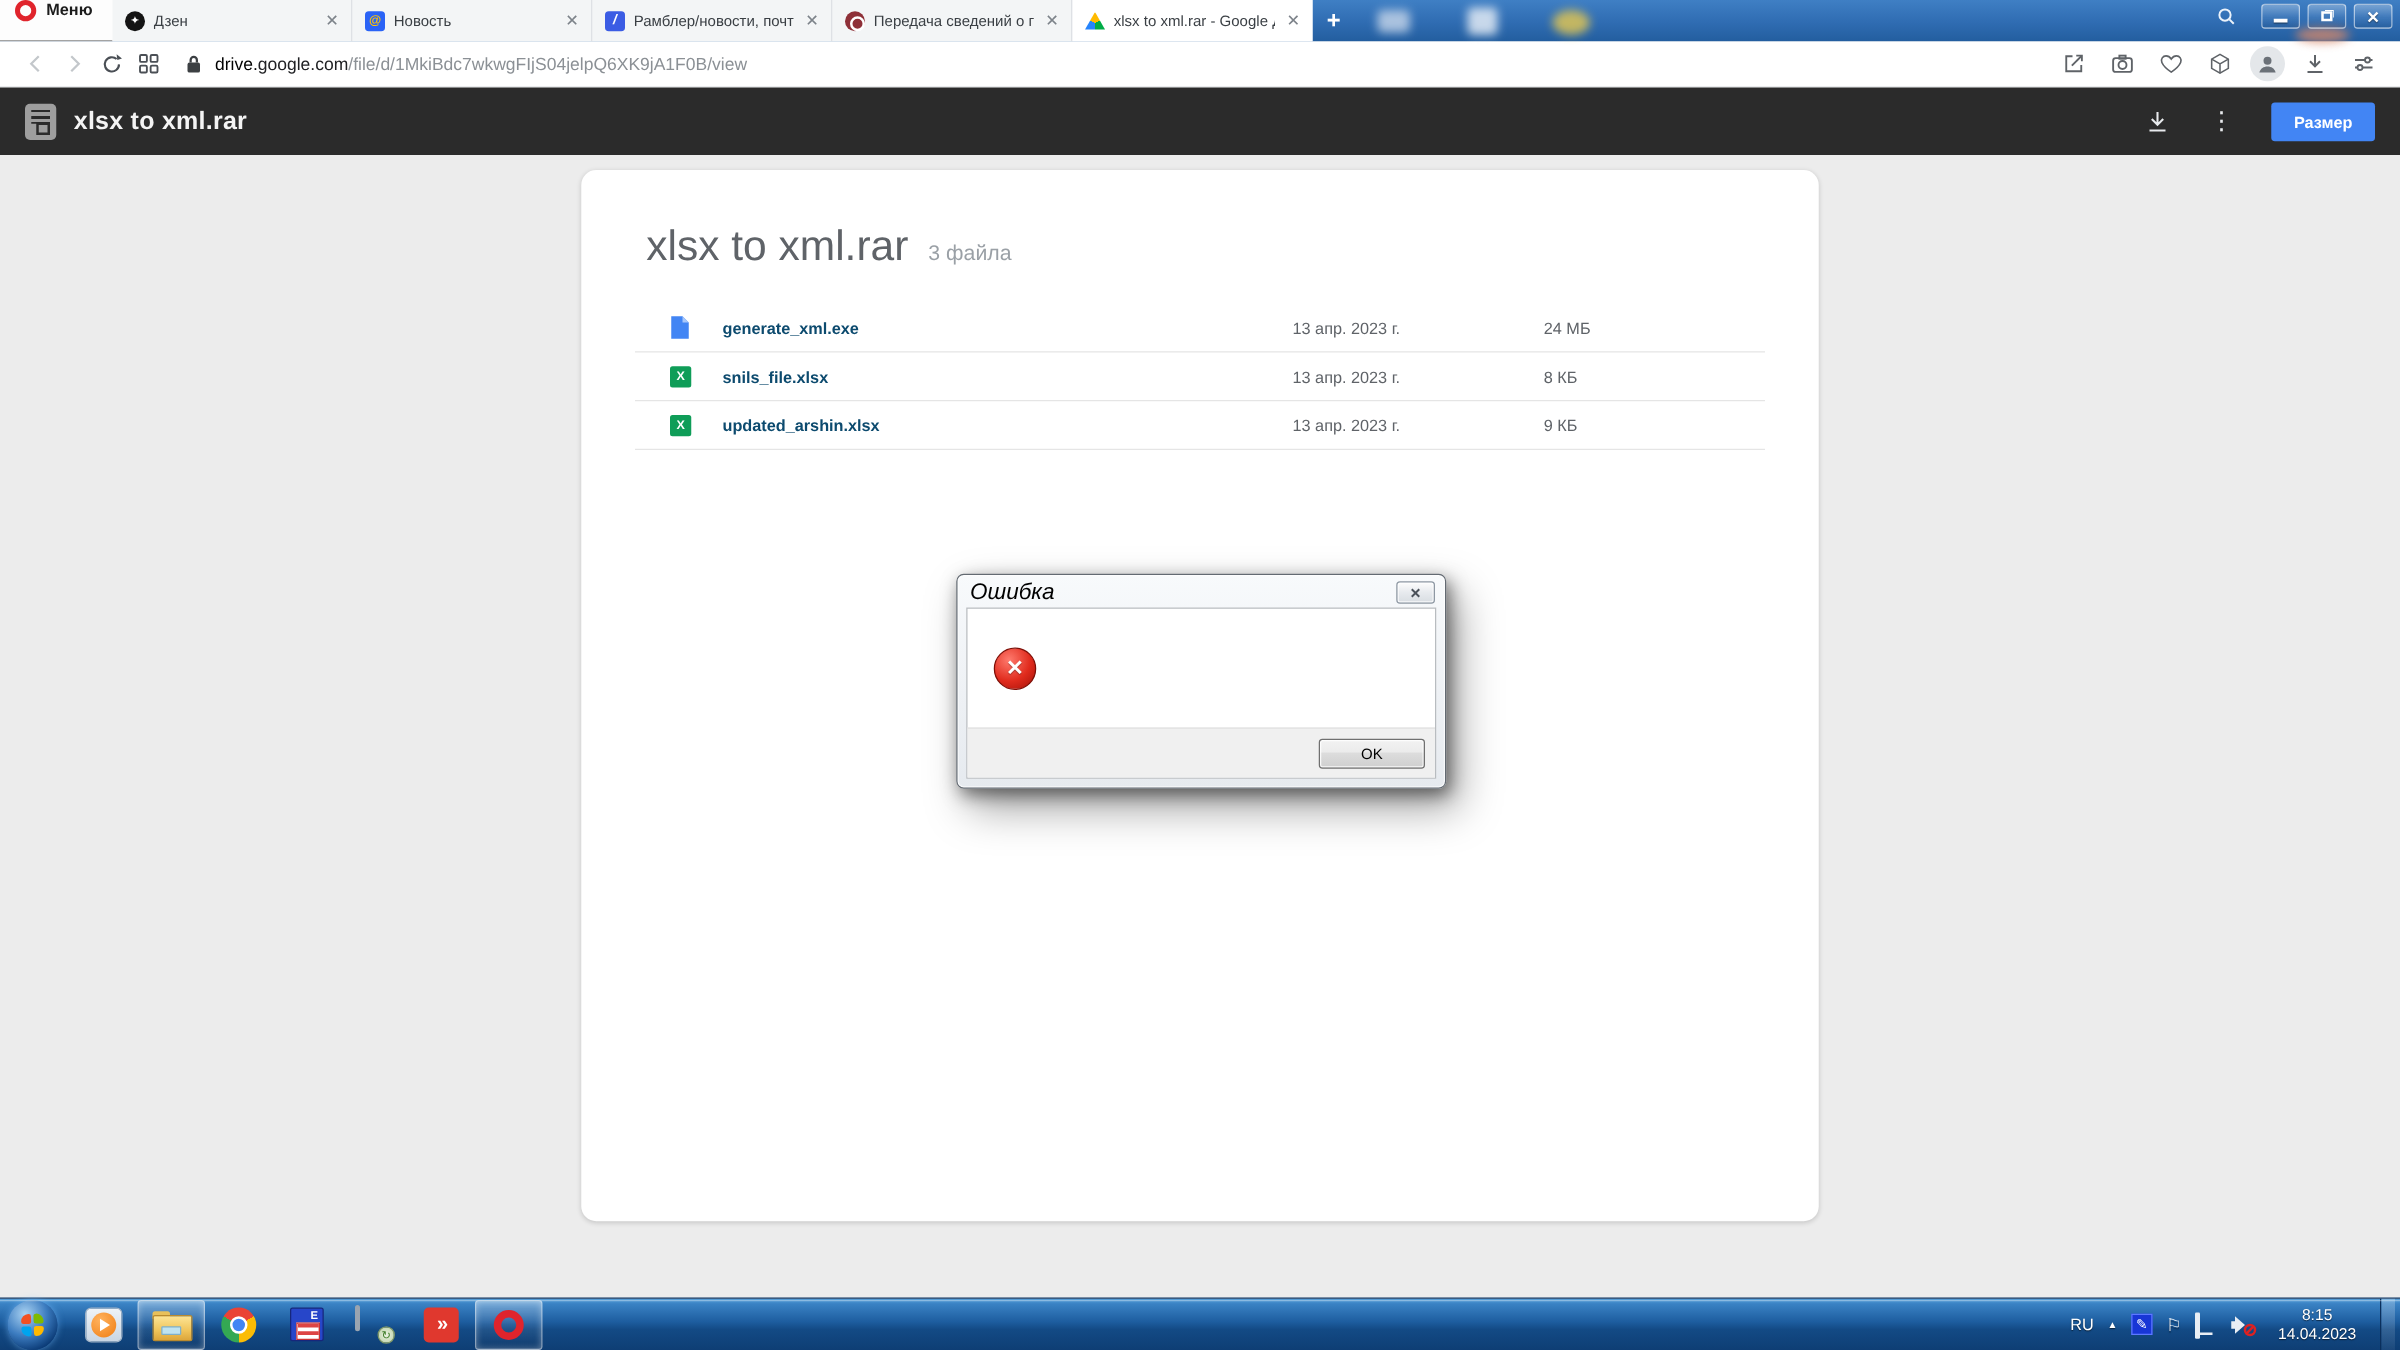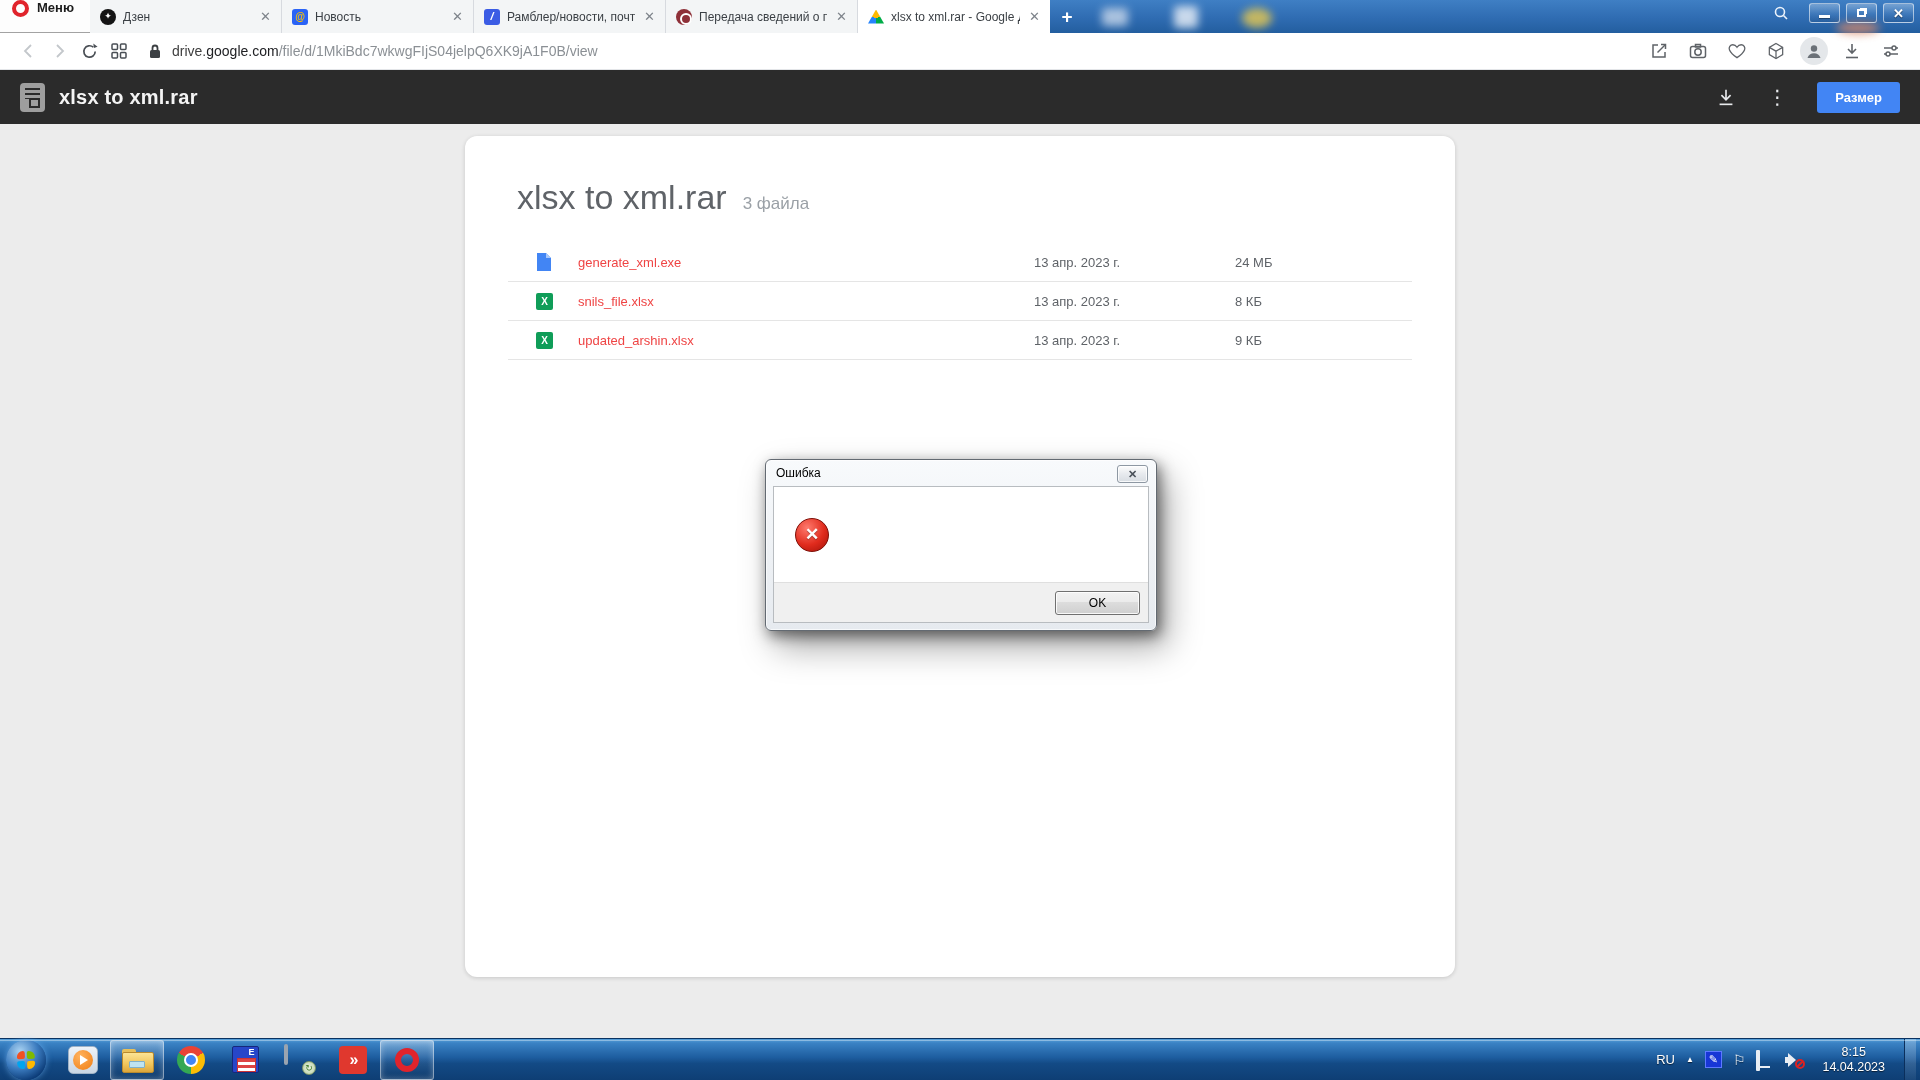--- a/index.html
+++ b/index.html
@@ -54,21 +54,21 @@
   .wc-close{ font-size:13px; font-weight:bold; text-shadow:0 1px 1px rgba(0,0,0,.5); }
 
   
   .toolbar{
     height:37px; background:#ffffff; display:flex; align-items:center;
     padding:0 14px; border-bottom:1px solid #e3e5e8;
   }
   .nav-ic{ width:30px; height:28px; display:flex; align-items:center; justify-content:center; cursor:pointer; }
   .addr{ display:flex; align-items:center; gap:10px; margin-left:14px; flex:1; }
   .url{ font-size:14px; color:#8b9095; white-space:nowrap; }
-  .url .host-sub{ color:#404040; }
+  .url .host-sub{ color:#000000; }
   .url .host{ color:#202124; }
   .tb-right{ display:flex; align-items:center; gap:9px; }
   .avatar-wrap{ width:28px; height:28px; border-radius:50%; background:#e4e7ea; display:flex; align-items:center; justify-content:center; }
 
   
   .drive-header{
     height:54px; background:#2b2b2b; display:flex; align-items:center; padding:0 20px;
   }
   .arch-icon{ width:25px; height:29px; background:#9e9e9e; border-radius:4px; position:relative; margin-right:14px; }
   .arch-icon::before{ content:""; position:absolute; left:5px; right:5px; top:5px; height:11px;
@@ -89,36 +89,36 @@
     width:990px; height:841px; margin:12px auto 0; background:#fff;
     border-radius:12px; box-shadow:0 1px 4px rgba(0,0,0,.16);
   }
   .card-title-row{ display:flex; align-items:baseline; gap:16px; padding:42px 0 0 52px; }
   .card-title{ font-size:34px; color:#5f6368; }
   .card-subtitle{ font-size:17px; color:#9aa0a6; }
   .ftable{ margin:26px 43px 0; }
   .frow{ display:grid; grid-template-columns:70px 456px 201px 1fr; align-items:center; }
   .fhead{ height:44px; border-bottom:1px solid #e5e5e5; font-size:13px; color:#9b9b9b; }
   .fitem{ height:39px; border-bottom:1px solid #e5e5e5; font-size:13px; cursor:pointer; }
-  .fitem .fname{ color:#ef4444; }
+  .fitem .fname{ color:#0c4a6e;font-weight:bold; }
   .fitem .fmeta{ color:#5f6368; }
   .ficon-cell{ display:flex; align-items:center; padding-left:28px; }
   .xlsx-ic{ width:17px; height:17px; background:#0f9d58; border-radius:2px; color:#fff;
     font-size:10px; font-weight:bold; display:flex; align-items:center; justify-content:center; }
 
   
   .dialog{
     position:absolute; left:765px; top:459px; width:392px; height:172px;
     background:linear-gradient(180deg,#f8fafc,#e6eaef);
     border:1px solid #636a72; border-radius:6px;
     box-shadow:inset 0 0 0 1px rgba(255,255,255,.65), 3px 5px 14px rgba(0,0,0,.5), 10px 16px 34px rgba(0,0,0,.35);
     z-index:50;
   }
   .dlg-titlebar{ height:26px; display:flex; align-items:center; padding:0 10px; }
-  .dlg-title{ font-size:12px; color:#000; }
+  .dlg-title{ font-size:18px; color:#000;font-style:italic; }
   .dlg-close{
     position:absolute; top:5px; right:8px; width:31px; height:18px;
     border:1px solid #8e98a3; border-radius:3px;
     background:linear-gradient(180deg,#fdfdfd,#e7eaee 50%,#d8dde2);
     display:flex; align-items:center; justify-content:center;
     font-size:11px; font-weight:bold; color:#4a515a; cursor:pointer;
     box-shadow:inset 0 0 0 1px rgba(255,255,255,.8);
   }
   .dlg-panel{
     position:absolute; left:7px; right:7px; top:26px; bottom:7px;

